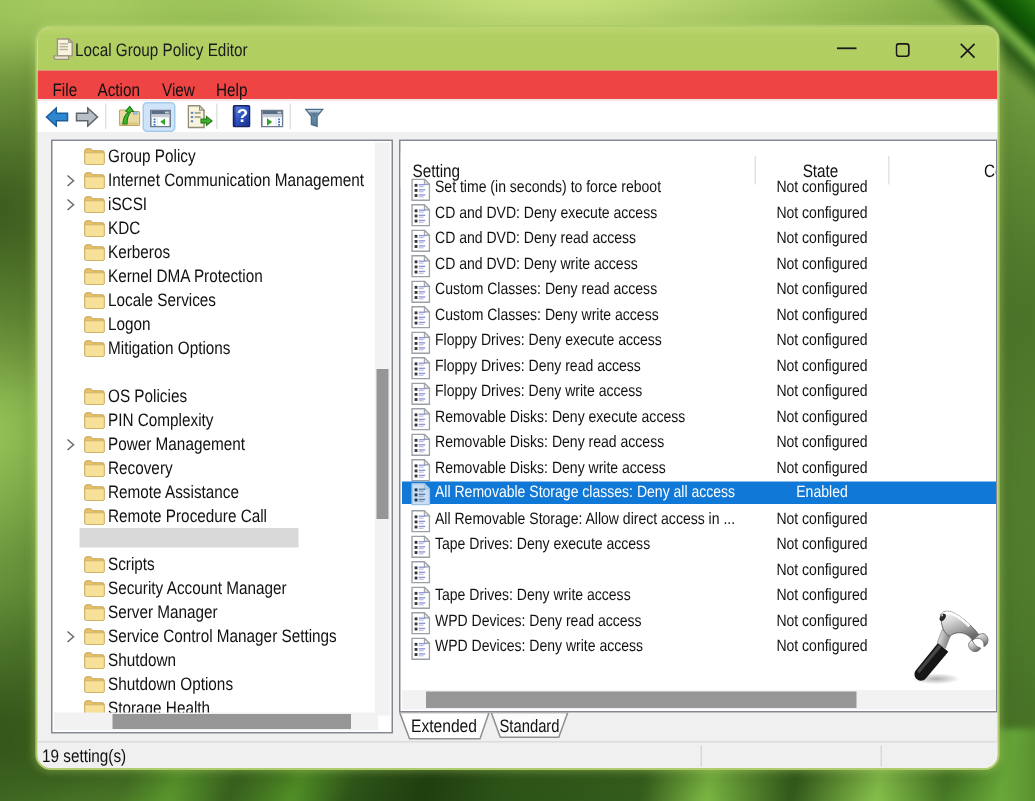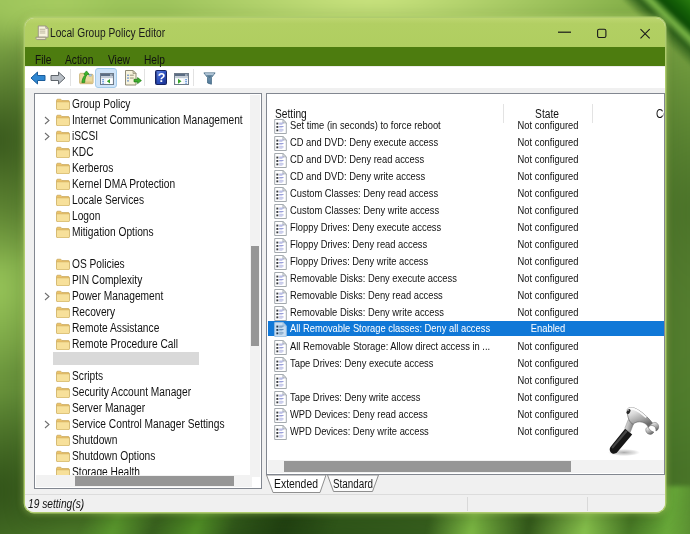--- a/index.html
+++ b/index.html
@@ -31,21 +31,21 @@
     filter:blur(2px);}
   .tx{display:inline-block;transform:scaleX(.85);transform-origin:0 50%;white-space:nowrap;}
 
   .win{position:absolute;left:25px;top:18px;width:640px;height:494px;
        background:#f0f0f0;border-radius:9px;overflow:hidden;
        box-shadow:0 0 0 1.4px #aecb6e, 0 0 6px 2px rgba(190,220,110,.45), 0 8px 22px rgba(20,40,10,.22);}
   .titlebar{position:absolute;left:0;top:0;width:100%;height:29px;
     background:linear-gradient(180deg,#bcd56f 0%,#b2cf63 20%,#b0ce60 100%);}
   .titletxt{position:absolute;left:27px;top:8px;font-size:12px;color:#1b1b1b;}
   .cap{position:absolute;top:0;height:29px;color:#1a1a1a;}
-  .menubar{position:absolute;left:0;top:29px;width:100%;height:19px;background:#4d7c0f;
+  .menubar{position:absolute;left:0;top:29px;width:100%;height:19px;background:#ef4444;
            border-bottom:1px solid #ececec;}
   .menubar span{position:absolute;top:3px;font-size:12px;color:#111;}
   .toolbar{position:absolute;left:0;top:49px;width:100%;height:21px;background:#fff;}
   .tsep{position:absolute;top:2px;width:1px;height:17px;background:#e2e2e2;}
 
   .tree{position:absolute;left:9px;top:75px;width:228px;height:396px;background:#fff;
         border:1px solid #828790;box-sizing:border-box;overflow:hidden;}
   .trow{position:absolute;left:1px;height:16px;width:216px;font-size:12px;color:#111;}
   .trow .lbl{position:absolute;left:36px;top:1px;}
   .tsel{position:absolute;left:18px;top:258px;width:146px;height:13px;background:#d9d9d9;}
@@ -63,21 +63,21 @@
   .hline{position:absolute;top:2px;height:19px;width:1px;background:#e3e3e3;}
   .lrow{position:absolute;left:1px;width:396px;height:17px;font-size:11px;color:#111;}
   .lrow .t1{position:absolute;left:22px;top:1px;}
   .lrow .t2{position:absolute;left:235px;width:90px;top:1px;text-align:center;transform:scaleX(.85);}
   .lrow.sel{background:#1078d7;color:#fff;}
   .hsb2{position:absolute;left:1px;bottom:1px;height:13px;width:396px;background:#f2f2f2;}
   .hsb2 .th{position:absolute;top:1px;height:11px;left:16px;width:287px;background:#969696;}
 
   .tabs{position:absolute;left:241px;top:457px;width:399px;height:19px;}
   .statusbar{position:absolute;left:0;top:476px;width:100%;height:18px;background:#f0f0f0;
-             border-top:1px solid #dcdcdc;font-style:italic;}
+             border-top:1px solid #dcdcdc;}
   .statusbar .txt{position:absolute;left:3px;top:2px;font-size:12px;color:#111;}
   .ssep{position:absolute;top:2px;width:1px;height:14px;background:#d9d9d9;}
   .hammer{position:absolute;left:604px;top:402px;width:56px;height:54px;}
 </style>
 </head>
 <body>
 <div class="bg">
   <div class="base"></div>
   <div class="leaf1"></div>
   <div class="blade1"></div>

